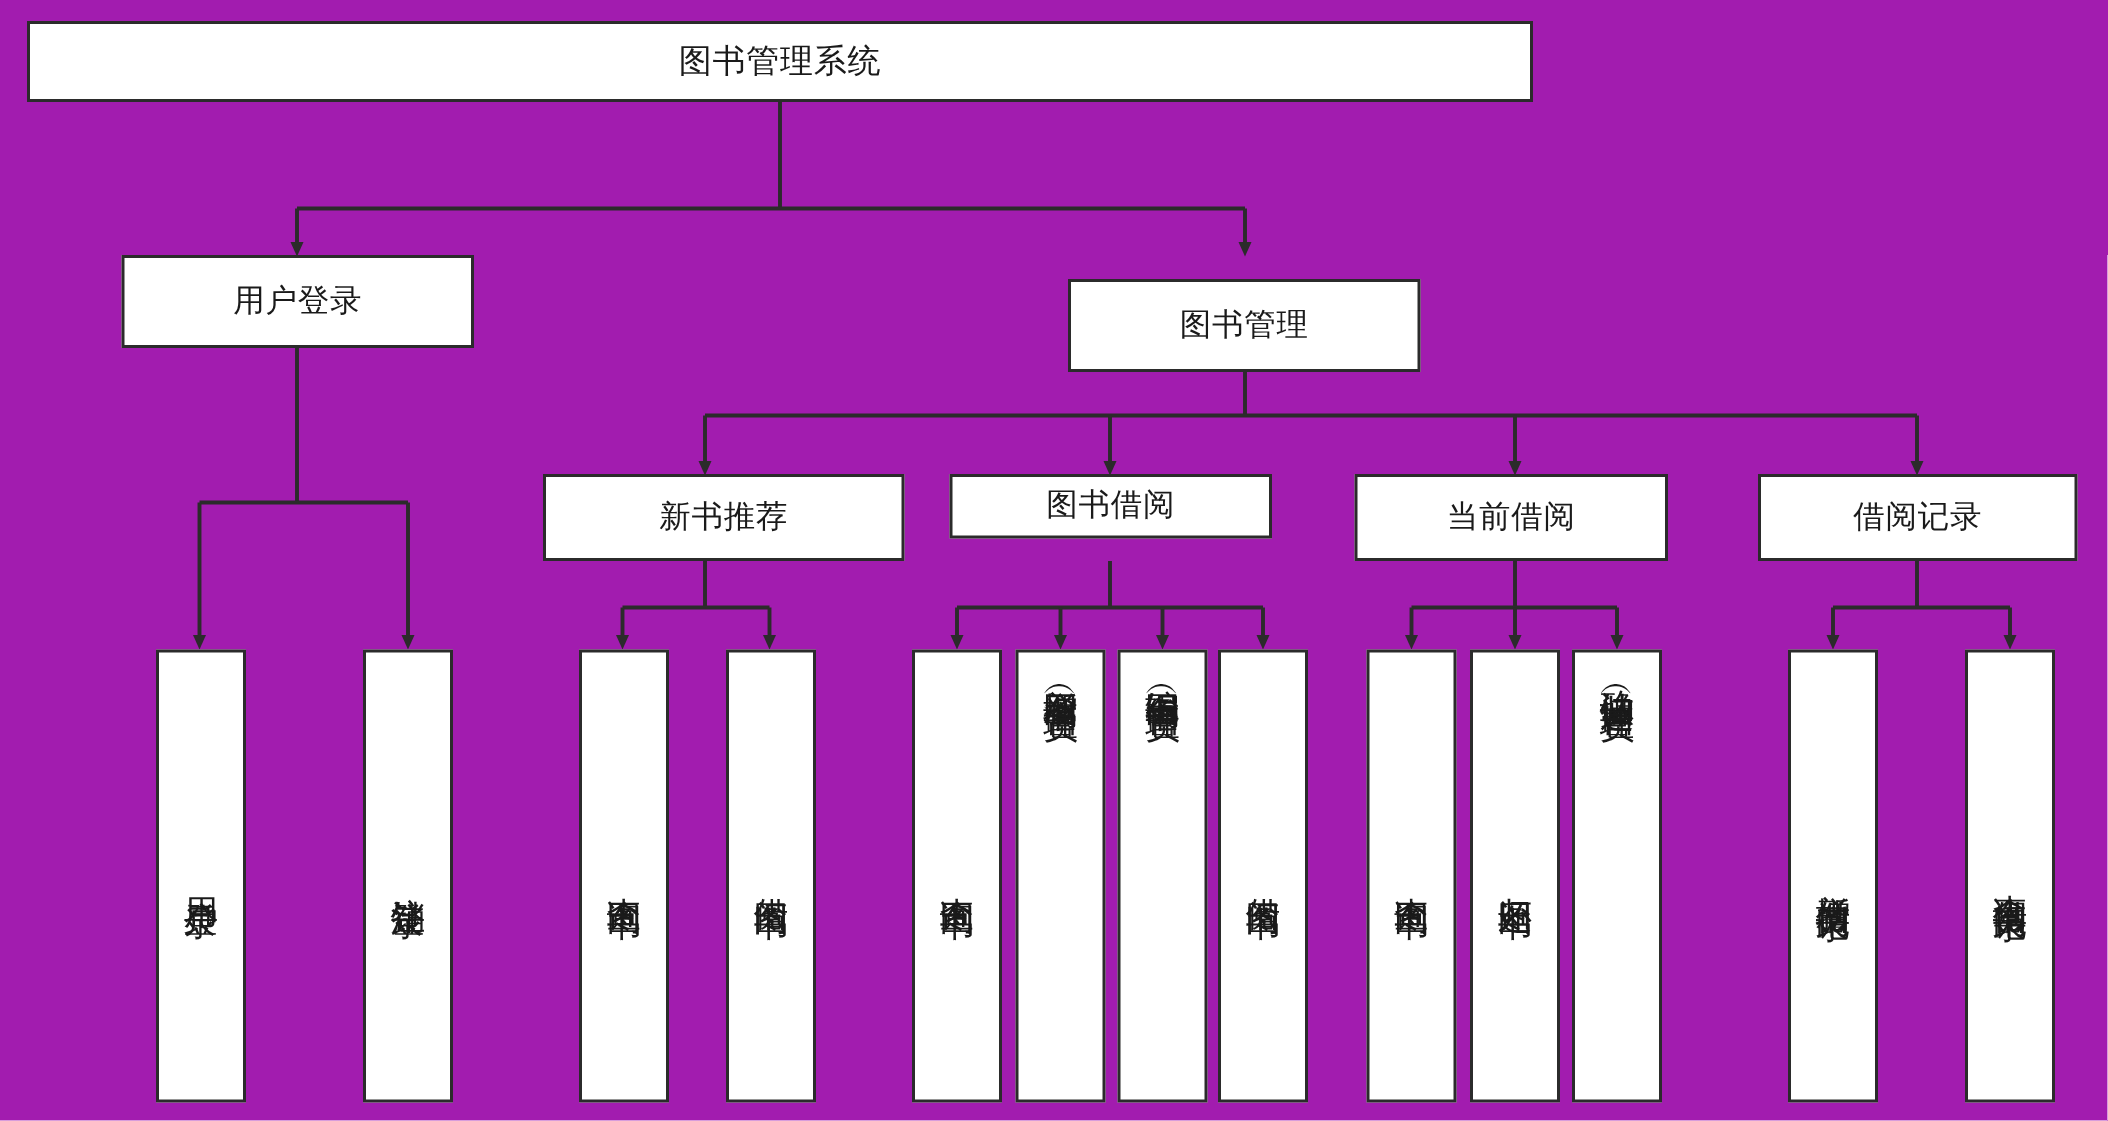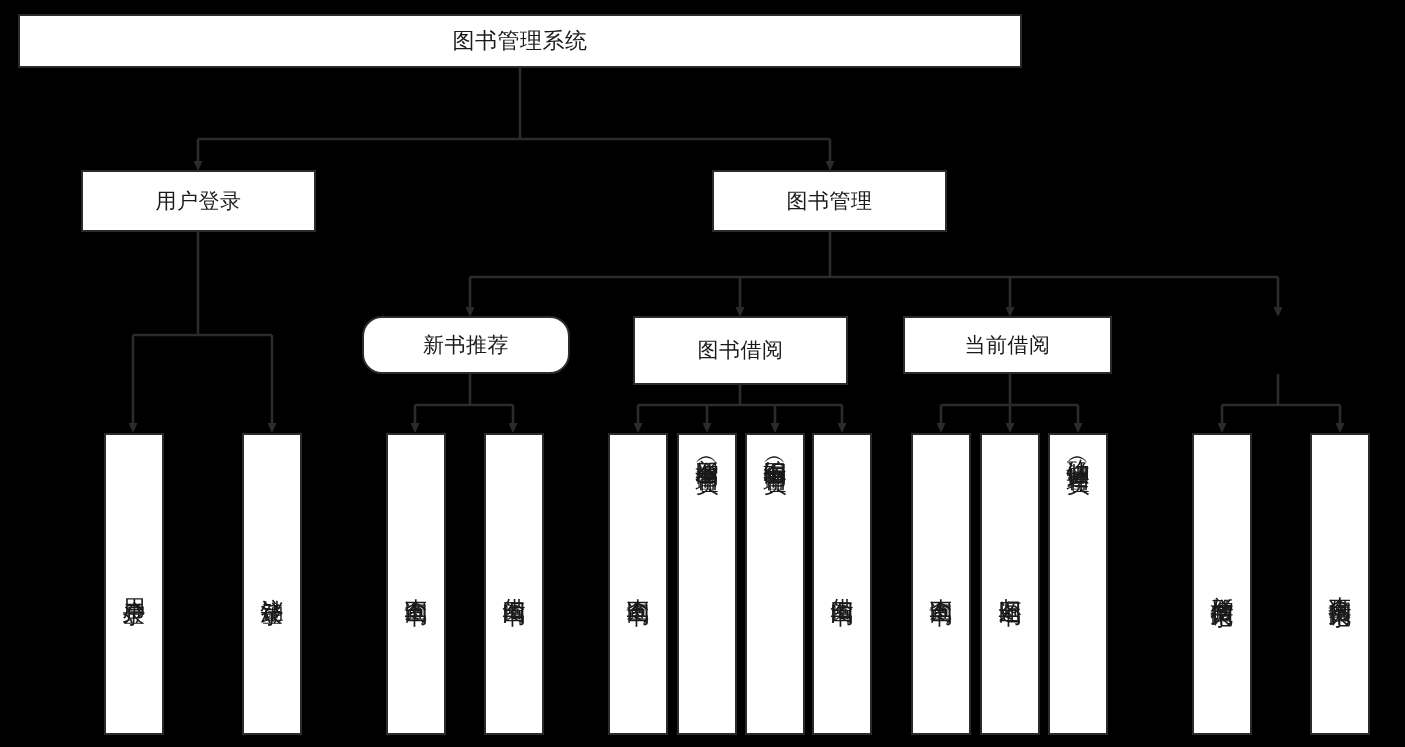--- a/index.html
+++ b/index.html
@@ -7,21 +7,21 @@
     padding: 0;
     background: #ffffff;
   }
   body {
     font-family: "Liberation Sans", "DejaVu Sans", sans-serif;
   }
   #canvas {
     position: relative;
     width: 1405px;
     height: 747px;
-    background: #000000;
+    background: #a21caf;
     overflow: hidden;
   }
   svg.connectors {
     position: absolute;
     left: 0;
     top: 0;
     width: 1405px;
     height: 747px;
     pointer-events: none;
   }
@@ -128,33 +128,36 @@
     </g>
   </svg>
 
   <div class="node root horizontal" style="left:18px; top:14px; width:1004px; height:54px;">
     <span class="label">图书管理系统</span>
   </div>
 
   <div class="node horizontal" style="left:81px; top:170px; width:235px; height:62px;">
     <span class="label">用户登录</span>
   </div>
-  <div class="node horizontal" style="left:712px; top:170px; width:235px; height:62px;">
+  <div class="node horizontal" style="left:712px; top:186px; width:235px; height:62px;">
     <span class="label">图书管理</span>
   </div>
 
-  <div class="node horizontal" style="left:362px; top:316px; width:208px; height:58px;border-radius:20px;">
+  <div class="node horizontal" style="left:362px; top:316px; width:241px; height:58px;">
     <span class="label">新书推荐</span>
   </div>
-  <div class="node horizontal" style="left:633px; top:316px; width:215px; height:69px;">
+  <div class="node horizontal" style="left:633px; top:316px; width:215px; height:43px;">
     <span class="label">图书借阅</span>
   </div>
   <div class="node horizontal" style="left:903px; top:316px; width:209px; height:58px;">
     <span class="label">当前借阅</span>
   </div>
+  <div class="node horizontal" style="left:1172px; top:316px; width:213px; height:58px;">
+    <span class="label">借阅记录</span>
+  </div>
 
   <div class="node vertical mid" style="left:104px; top:433px; width:60px; height:302px;">
     <span class="label">用户登录</span>
   </div>
   <div class="node vertical mid" style="left:242px; top:433px; width:60px; height:302px;">
     <span class="label">注销登录</span>
   </div>
 
   <div class="node vertical mid" style="left:386px; top:433px; width:60px; height:302px;">
     <span class="label">查询图书</span>

